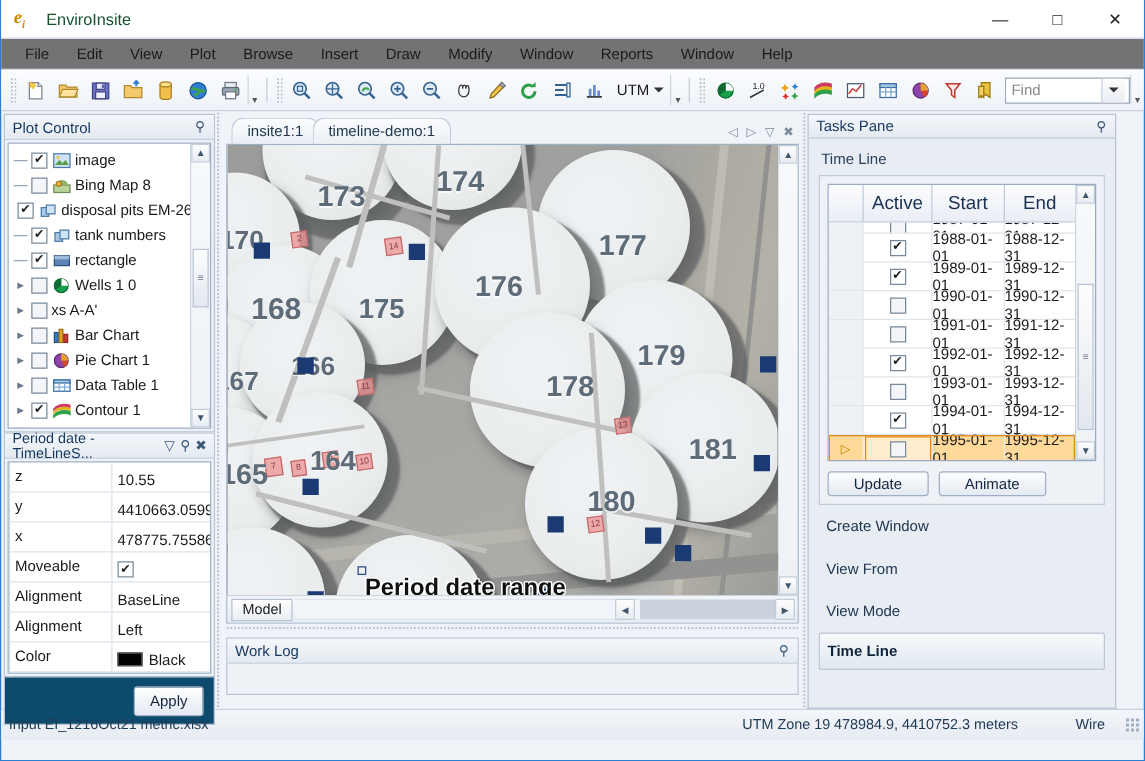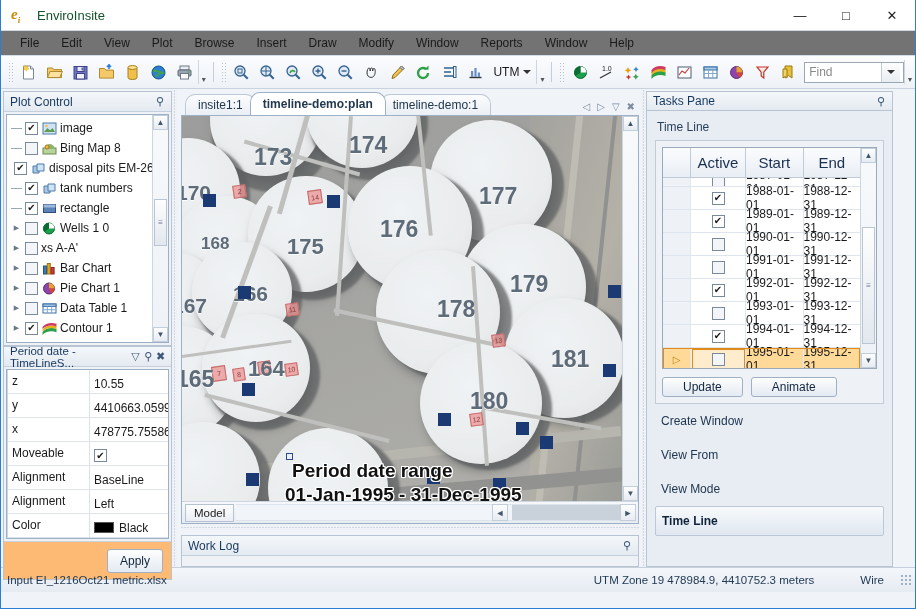--- a/index.html
+++ b/index.html
@@ -105,21 +105,21 @@
   .prop-grid { flex:1; margin:2px; border:1px solid #9db0c6; background:#fff;
                display:flex; overflow:hidden; }
   .prop-gutter { width:10px; background:#e8edf3; border-right:1px solid #cdd6e0; }
   .prop-rows { flex:1; }
   .prow { height:24px; display:flex; border-bottom:1px solid #dce3ea; font-size:12px; }
   .pkey { width:82px; padding:4px 0 0 4px; border-right:1px solid #dce3ea;
           white-space:nowrap; overflow:hidden; }
   .pval { flex:1; padding:4px 0 0 4px; white-space:nowrap; overflow:hidden;
           display:flex; align-items:center; gap:5px; }
   .swatch { width:20px; height:11px; background:#000; border:1px solid #555; }
-  .apply-bar { height:38px; background:#fdba74; border-top:1px solid #c8d3e0;
+  .apply-bar { height:38px; background:#0c4a6e; border-top:1px solid #c8d3e0;
                display:flex; align-items:center; justify-content:flex-end;
                padding-right:8px; }
   .btn { background:linear-gradient(#fdfefe,#e4eaf2); border:1px solid #9fb0c4;
          border-radius:3px; font-size:12px; padding:4px 12px; color:#12263d;
          font-family:"Liberation Sans", sans-serif; }
 
   
   .centercol { width:464px; display:flex; flex-direction:column; padding-top:2px; }
   .tabstrip { height:24px; display:flex; align-items:flex-end; position:relative;
               padding-left:8px; }
@@ -163,21 +163,21 @@
   .marker.hollow { background:transparent; border:1px solid #2b4a86; width:7px; height:7px; }
   .pinkbox { position:absolute; background:rgba(236,150,150,.78);
              border:1px solid #c46a6a; display:flex; align-items:center;
              justify-content:center; font-size:7px; color:#8c3b3b;
              transform:rotate(-8deg); }
   .overlay-text { position:absolute; font-family:"Liberation Sans", sans-serif;
                   font-weight:bold; color:#111; font-size:19px; white-space:nowrap;
                   text-shadow:1px 0 0 #fff,-1px 0 0 #fff,0 1px 0 #fff,0 -1px 0 #fff,
                               1px 1px 0 #fff,-1px -1px 0 #fff,1px -1px 0 #fff,-1px 1px 0 #fff; }
 
-  .worklog { height:32px; margin:5px 2px 0 4px; display:flex; flex-direction:column; }
+  .worklog { height:46px; margin:5px 2px 11px 4px; display:flex; flex-direction:column; }
   .wl-tabs { display:flex; align-items:flex-end; height:18px; padding-left:4px;
              background:#eef2f7; }
   .wl-tab { height:16px; padding:0 9px; font-size:11.5px; display:flex; align-items:center;
             background:#fff; border:1px solid #b5c2d1; border-bottom:none; }
   .wl-tab.inactive { background:linear-gradient(#f7f9fc,#e6ebf2); }
 
   
   .rightcol { width:249px; display:flex; flex-direction:column; padding:2px 2px 0 0; }
   .tasks-body { flex:1; background:#e8edf4; border:1px solid #b8c4d2; border-top:none;
                 padding:6px 8px 6px 8px; display:flex; flex-direction:column; }
@@ -685,21 +685,20 @@
           <button class="btn">Apply</button>
         </div>
       </div>
     </div>
 
     <div class="vsplit"></div>
 
     <div class="centercol">
       <div class="tabstrip">
         <div class="tab">insite1:1</div>
-        <div class="tab active">timeline-demo:plan</div>
         <div class="tab">timeline-demo:1</div>
         <div class="tabnav">
           <span>◁</span>
           <span>▷</span>
           <span>▽</span>
           <span>✖</span>
         </div>
       </div>
 
       <div class="mapframe">
@@ -778,21 +777,21 @@
             <div class="pinkbox" style="left:51px;top:252px;width:12px;height:13px;">8</div>
             <div class="pinkbox" style="left:76px;top:245px;width:13px;height:13px;">9</div>
             <div class="pinkbox" style="left:103px;top:247px;width:13px;height:13px;">10</div>
             <div class="pinkbox" style="left:310px;top:218px;width:13px;height:13px;">13</div>
             <div class="pinkbox" style="left:288px;top:297px;width:13px;height:13px;">12</div>
 
             <div class="maplabel" style="left:72px; top:28px; font-size:23px;">173</div>
             <div class="maplabel" style="left:167px;top:16px; font-size:23px;">174</div>
             <div class="maplabel" style="left:297px;top:67px; font-size:23px;">177</div>
             <div class="maplabel" style="left:-6px; top:65px; font-size:21px;">170</div>
-            <div class="maplabel" style="left:19px; top:118px;font-size:17px;">168</div>
+            <div class="maplabel" style="left:19px; top:118px;font-size:24px;">168</div>
             <div class="maplabel" style="left:105px;top:118px;font-size:22px;">175</div>
             <div class="maplabel" style="left:198px;top:100px;font-size:23px;">176</div>
             <div class="maplabel" style="left:-10px;top:178px;font-size:21px;">167</div>
             <div class="maplabel" style="left:51px; top:166px;font-size:21px;">166</div>
             <div class="maplabel" style="left:328px;top:155px;font-size:23px;">179</div>
             <div class="maplabel" style="left:255px;top:180px;font-size:23px;">178</div>
             <div class="maplabel" style="left:-6px; top:250px;font-size:23px;">165</div>
             <div class="maplabel" style="left:66px; top:240px;font-size:22px;">164</div>
             <div class="maplabel" style="left:369px;top:230px;font-size:23px;">181</div>
             <div class="maplabel" style="left:288px;top:272px;font-size:23px;">180</div>

